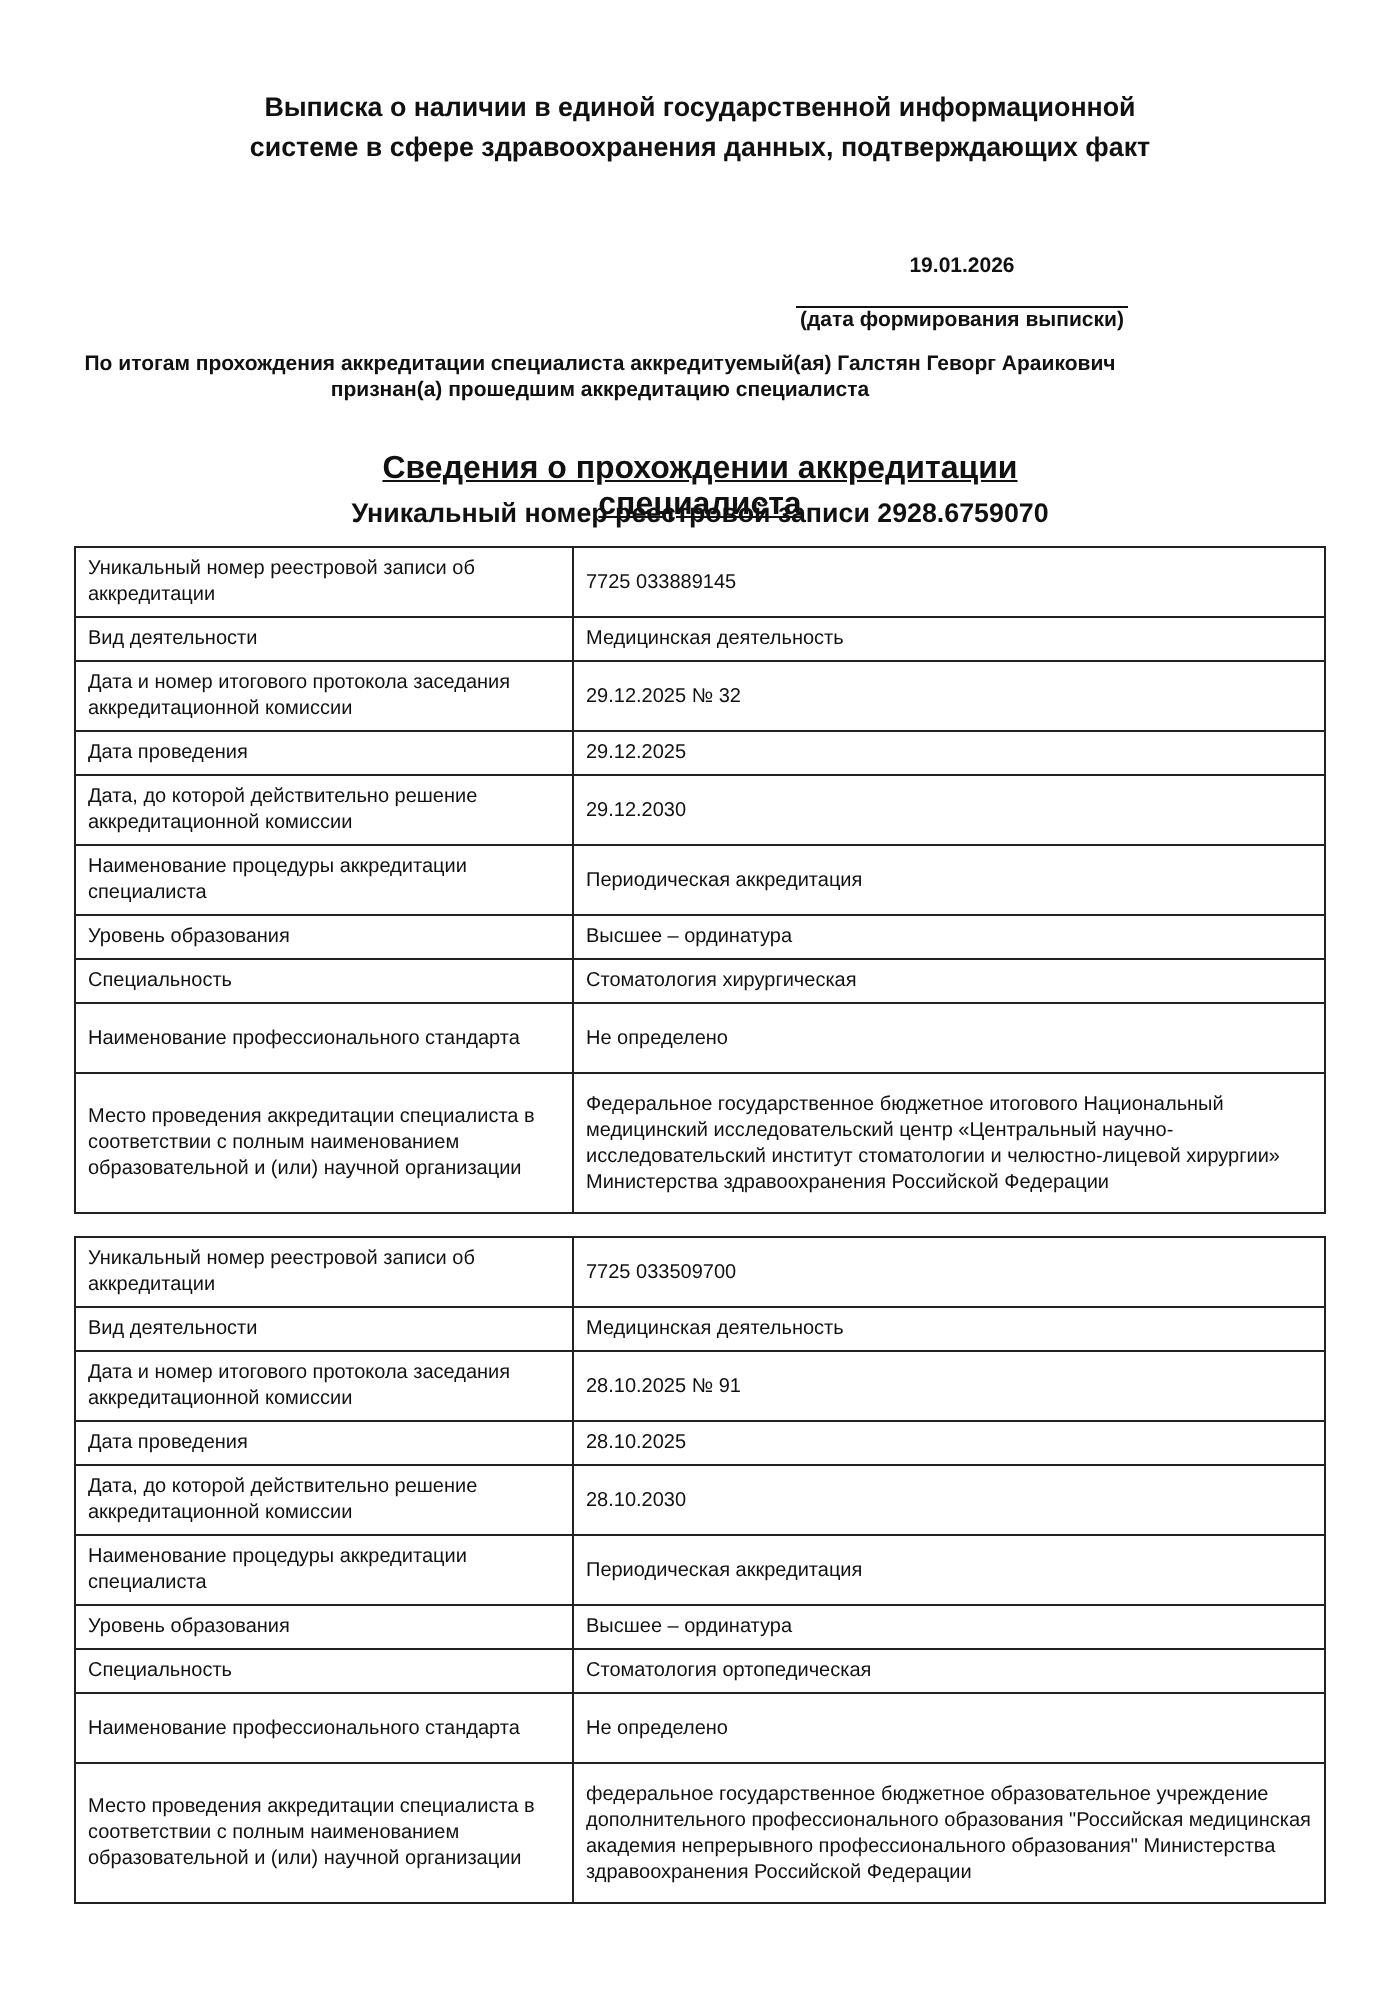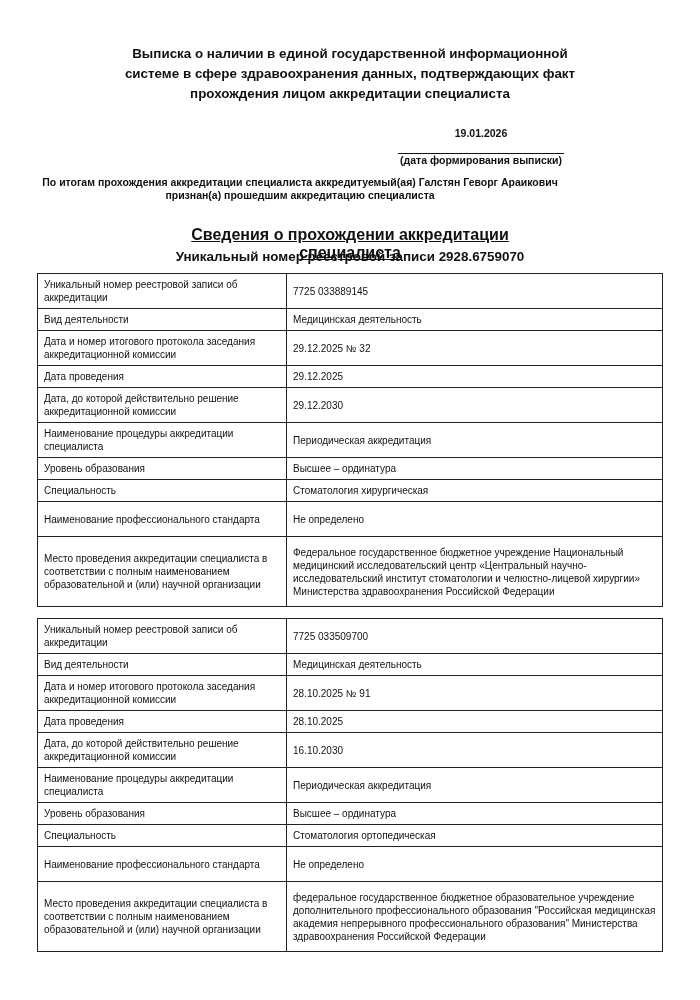--- a/index.html
+++ b/index.html
@@ -44,21 +44,20 @@
   tr.h36 td { height: 28px; }
   tr.h22 td { height: 15px; }
   tr.h70 td { height: 63px; }
 </style>
 </head>
 <body>
 
 <div class="title">
   <div>Выписка о наличии в единой государственной информационной</div>
   <div>системе в сфере здравоохранения данных, подтверждающих факт</div>
-  <div>прохождения лицом аккредитации специалиста</div>
 </div>
 
 <div class="date-block">
   <div class="date-value">19.01.2026</div>
   <div class="date-caption">(дата формирования выписки)</div>
 </div>
 
 <div class="intro">
   <div>По итогам прохождения аккредитации специалиста аккредитуемый(ая) Галстян Геворг Араикович</div>
   <div>признан(а) прошедшим аккредитацию специалиста</div>
@@ -104,21 +103,21 @@
     <tr class="h22">
       <td>Специальность</td>
       <td>Стоматология хирургическая</td>
     </tr>
     <tr class="h36">
       <td>Наименование профессионального стандарта</td>
       <td>Не определено</td>
     </tr>
     <tr class="h70">
       <td>Место проведения аккредитации специалиста в соответствии с полным наименованием образовательной и (или) научной организации</td>
-      <td>Федеральное государственное бюджетное учреждение Национальный медицинский исследовательский центр «Центральный научно-исследовательский институт стоматологии и челюстно-лицевой хирургии» Министерства здравоохранения Российской Федерации</td>
+      <td>Федеральное государственное бюджетное итогового Национальный медицинский исследовательский центр «Центральный научно-исследовательский институт стоматологии и челюстно-лицевой хирургии» Министерства здравоохранения Российской Федерации</td>
     </tr>
   </tbody>
 </table>
 
 <table class="rec" id="table-2">
   <colgroup>
       <col class="c1">
       <col class="c2">
     </colgroup>
   <tbody>
@@ -133,21 +132,21 @@
     <tr class="h36">
       <td>Дата и номер итогового протокола заседания аккредитационной комиссии</td>
       <td>28.10.2025 № 91</td>
     </tr>
     <tr class="h22">
       <td>Дата проведения</td>
       <td>28.10.2025</td>
     </tr>
     <tr class="h36">
       <td>Дата, до которой действительно решение аккредитационной комиссии</td>
-      <td>16.10.2030</td>
+      <td>28.10.2030</td>
     </tr>
     <tr class="h36">
       <td>Наименование процедуры аккредитации специалиста</td>
       <td>Периодическая аккредитация</td>
     </tr>
     <tr class="h22">
       <td>Уровень образования</td>
       <td>Высшее – ординатура</td>
     </tr>
     <tr class="h22">

